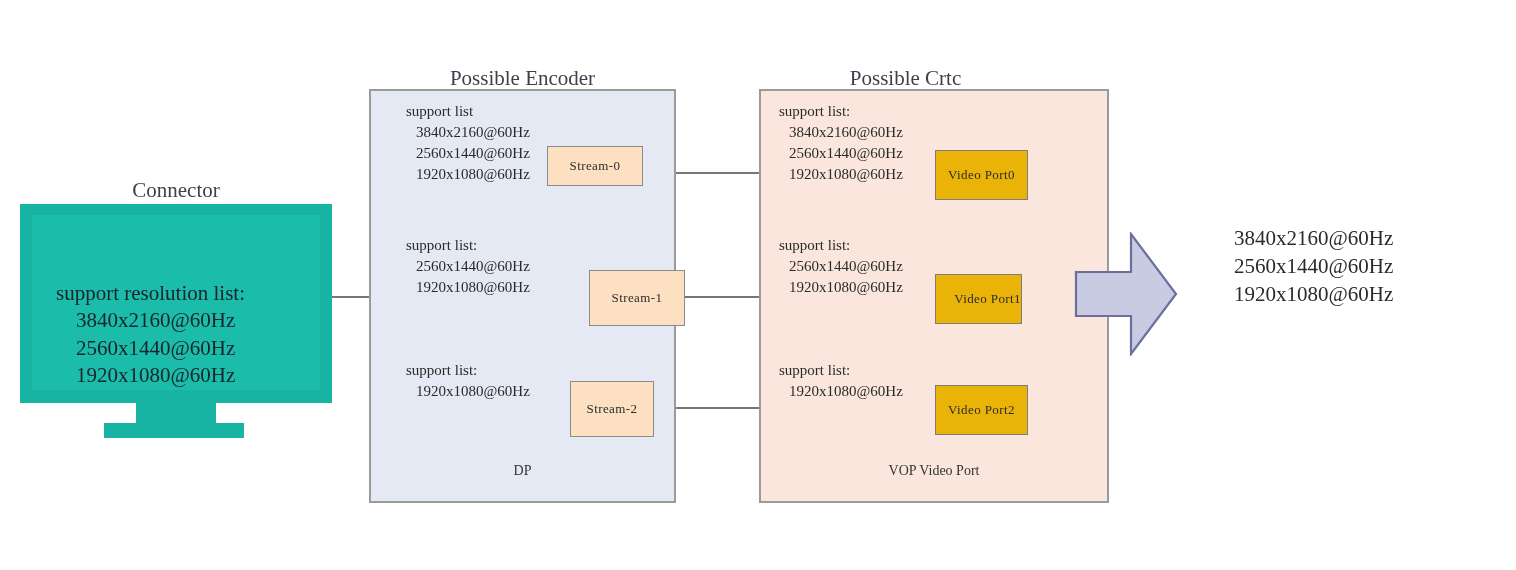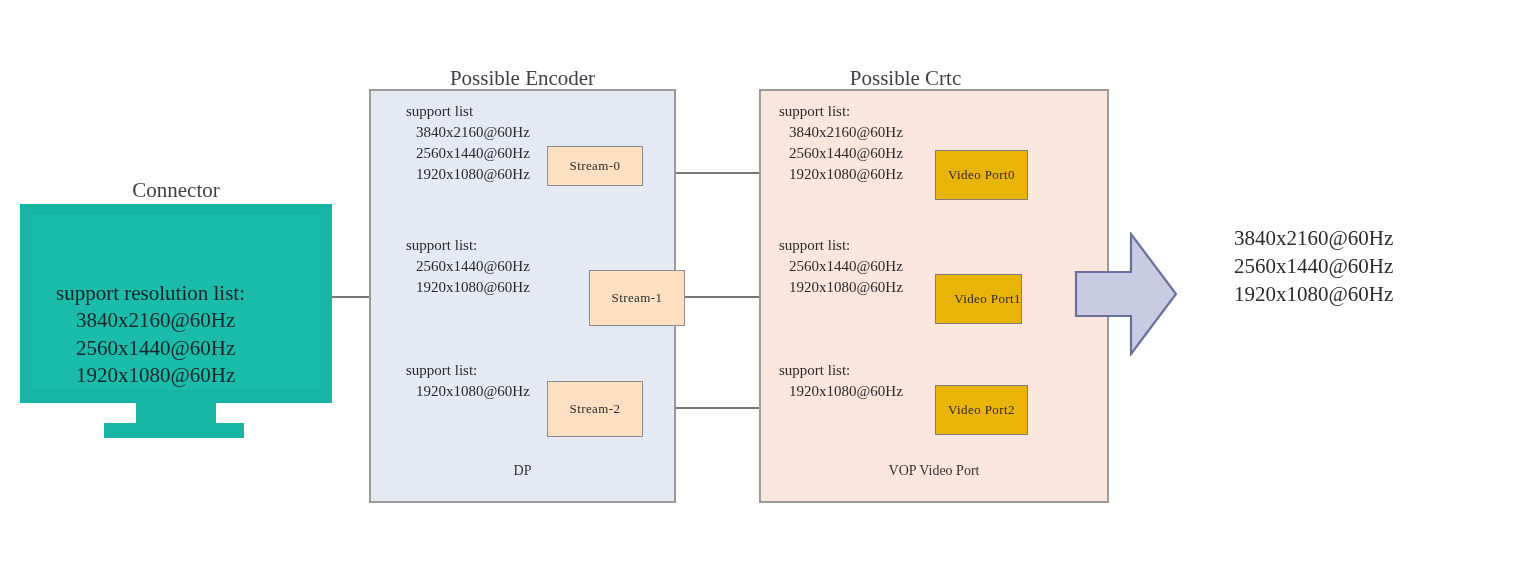--- a/index.html
+++ b/index.html
@@ -128,21 +128,21 @@
     <span class="hdr">support list:</span>
     <span class="res">1920x1080@60Hz</span>
   </div>
 
   <div class="node stream" style="left:547px;top:146px;width:96px;height:40px;">
     <span>Stream-0</span>
   </div>
   <div class="node stream" style="left:547px;top:270px;width:96px;height:56px;margin-left:42px;">
     <span>Stream-1</span>
   </div>
-  <div class="node stream" style="left:547px;top:381px;width:96px;height:56px;">
+  <div class="node stream" style="left:570px;top:381px;width:84px;height:56px;">
     <span>Stream-2</span>
   </div>
 
   <div class="sec-title" style="left:759px;top:52px;width:293px;">Possible Crtc</div>
 
   <div class="panel crtc">
     <div class="panel-footer">VOP Video Port</div>
   </div>
 
   <div class="caption" style="left:779px;top:101px;">

